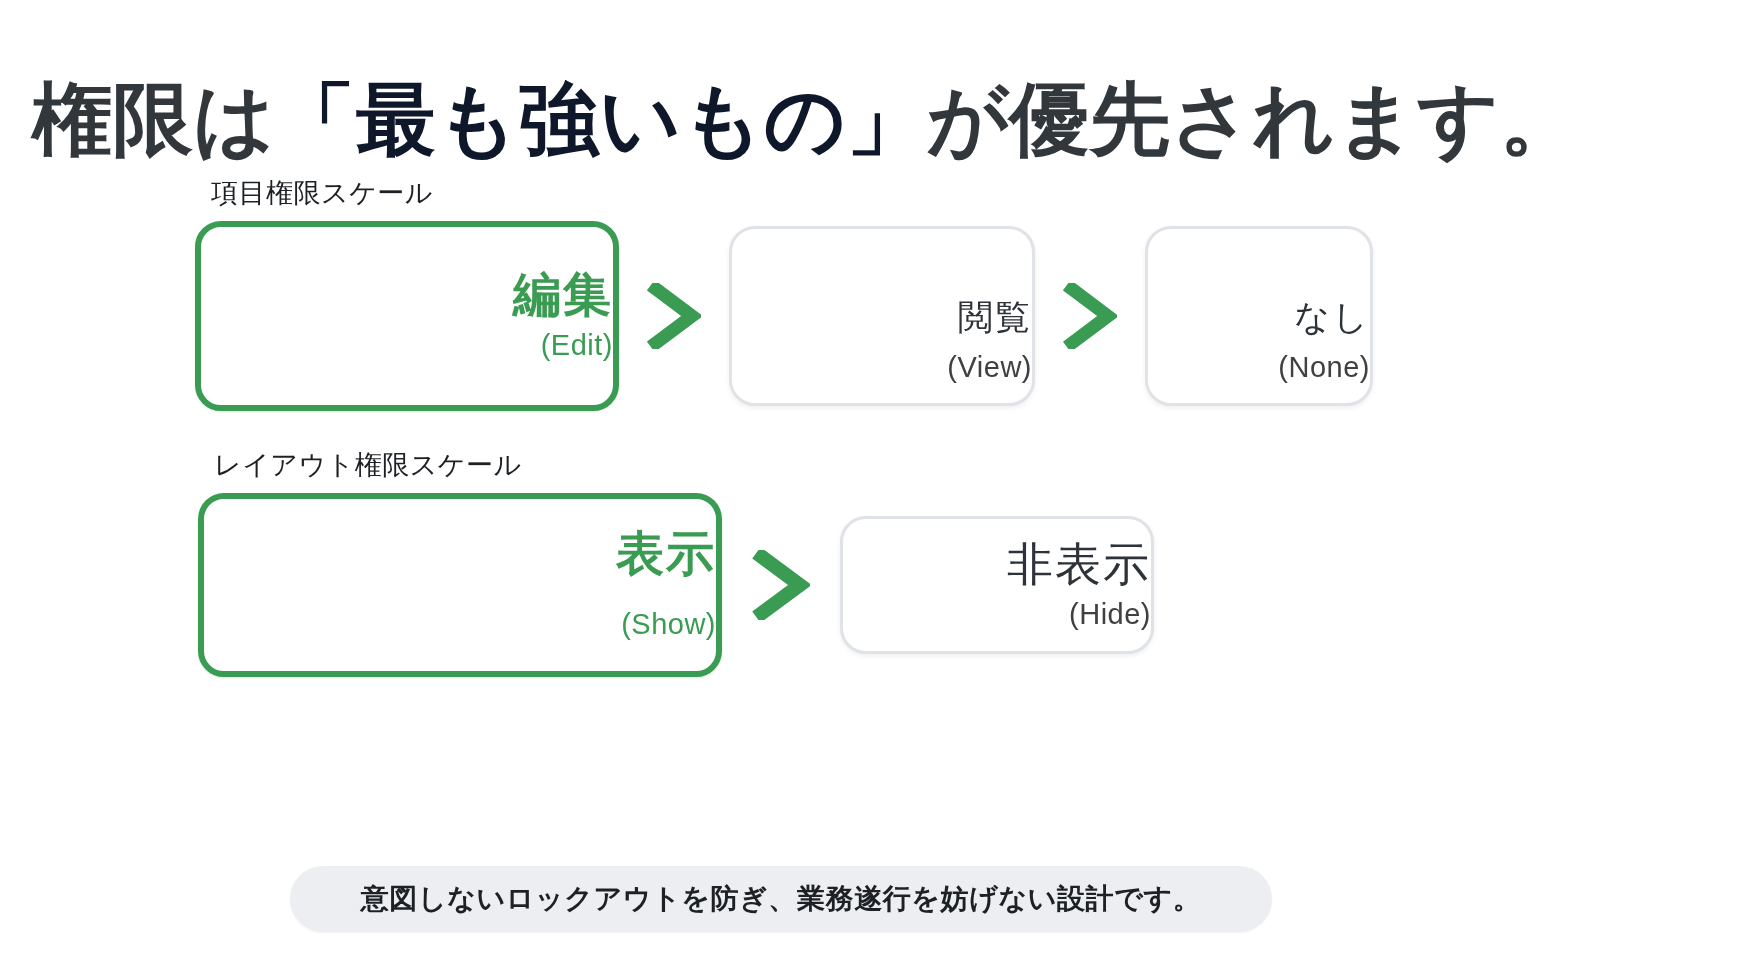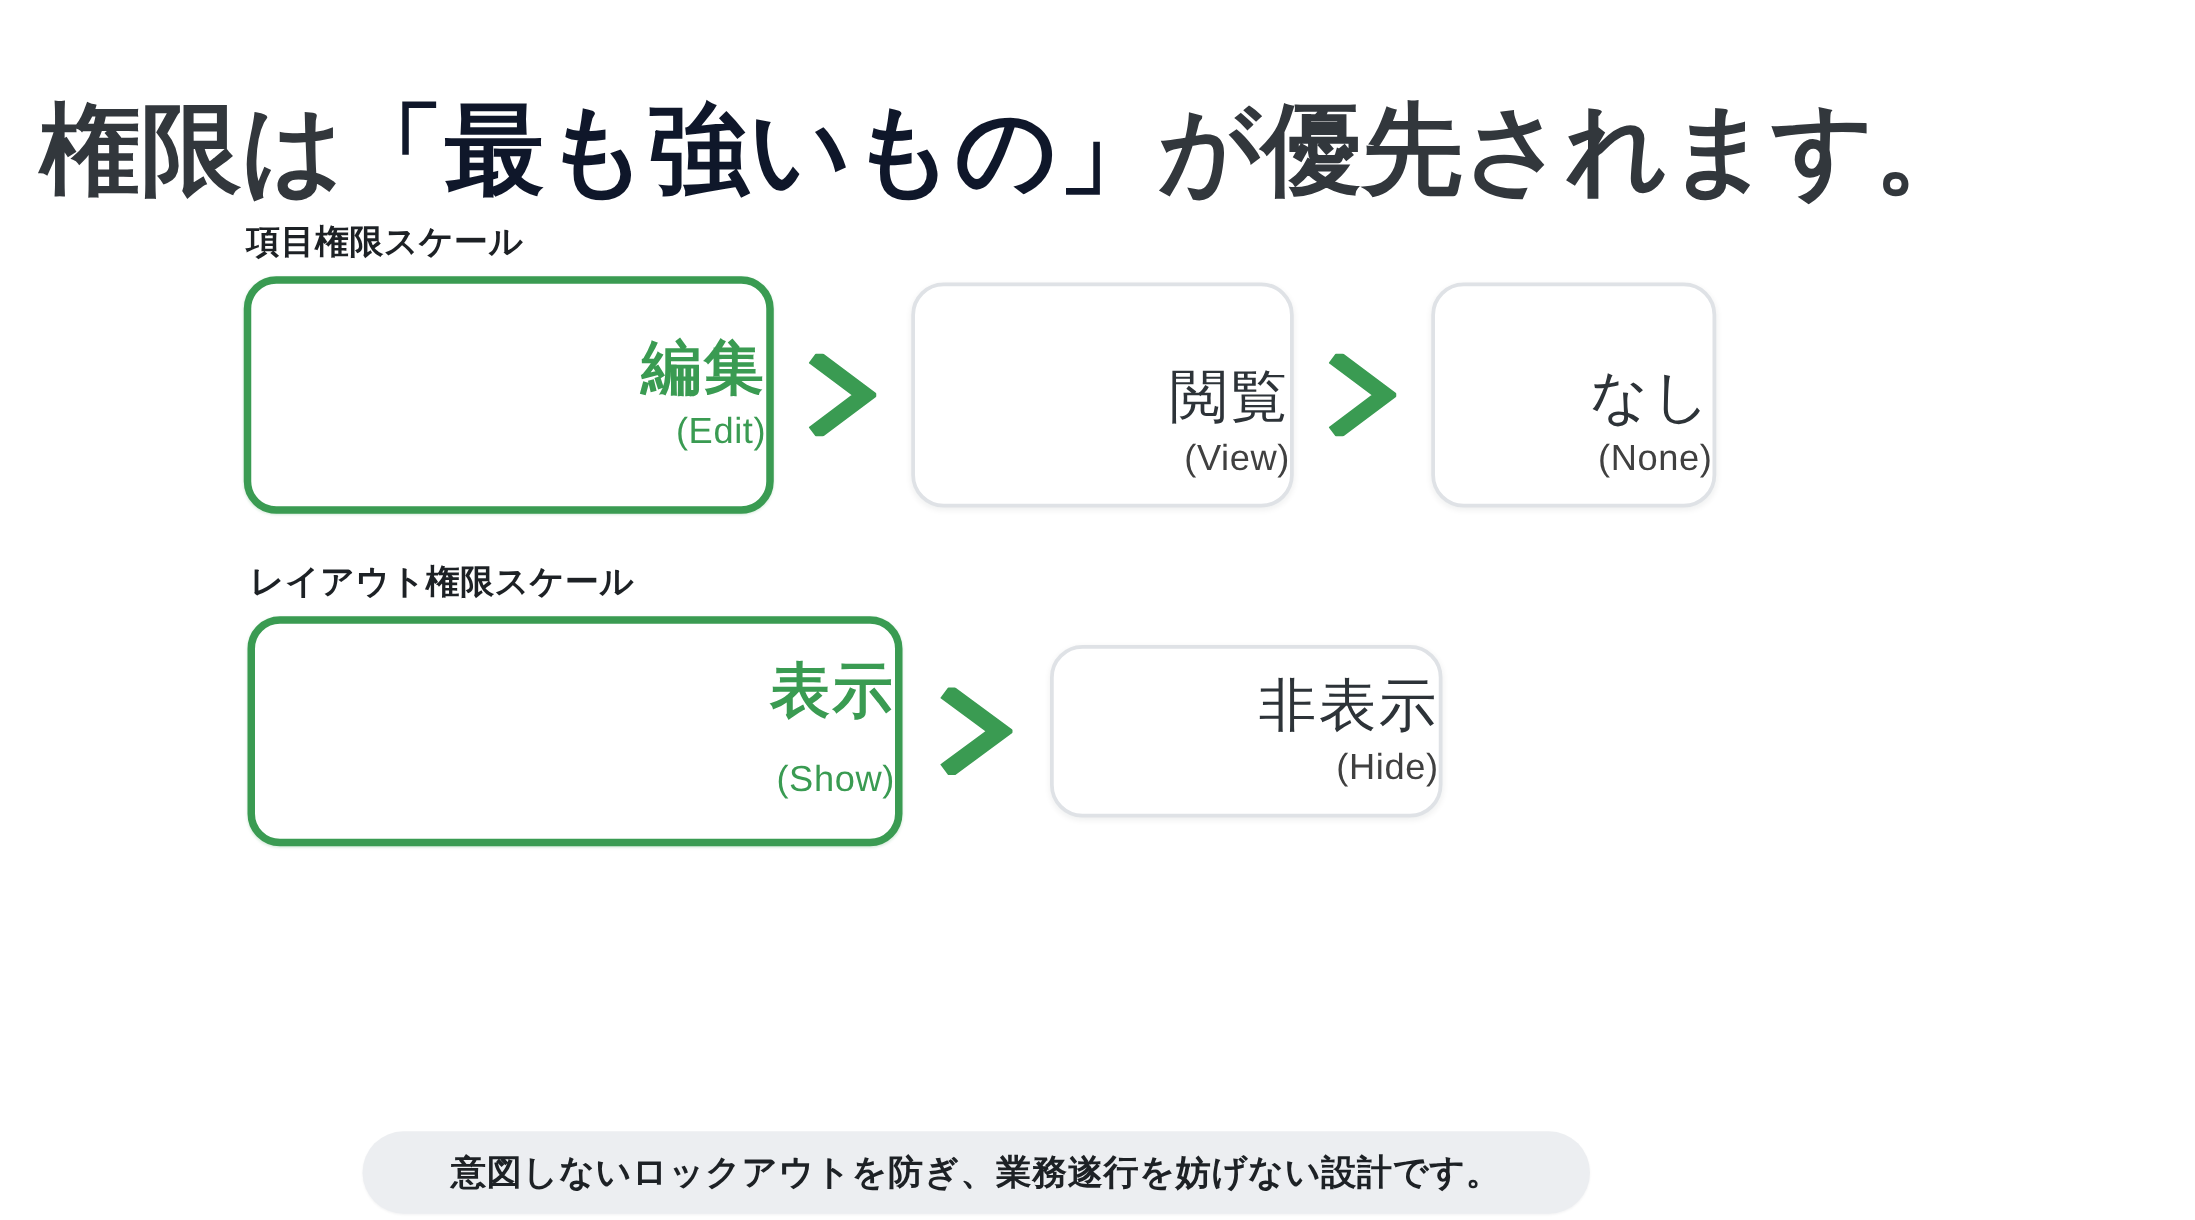--- a/index.html
+++ b/index.html
@@ -43,24 +43,24 @@
 
   
   .scale-group {
     position: absolute;
   }
   .scale-group.g1 { left: 195px; top: 176px; }
   .scale-group.g2 { left: 198px; top: 448px; }
 
   .scale-label {
     font-size: 27px;
-    font-weight: 700;
+    font-weight: 400;
     color: #1d2125;
     letter-spacing: 0.5px;
-    margin-left: 2px;
+    margin-left: 16px;
     margin-bottom: 11px;
     line-height: 34px;
     white-space: nowrap;
   }
 
   .scale-row {
     display: flex;
     align-items: center;
   }
 
@@ -109,21 +109,21 @@
   }
   .perm-box.secondary .en {
     color: #404040;
   }
 
   
   .g1 .perm-box.b0 { width: 424px; height: 190px; }
   .g1 .perm-box.b1 { width: 306px; height: 180px; }
   .g1 .perm-box.b2 { width: 228px; height: 180px; }
   .g1 .perm-box.b1 .jp,
-  .g1 .perm-box.b2 .jp { font-size: 46px; margin-top: 44px; }
+  .g1 .perm-box.b2 .jp { font-size: 35px; margin-top: 44px; }
 
   
   .g2 .perm-box.b0 { width: 524px; height: 184px; gap: 20px; }
   .g2 .perm-box.b1 { width: 314px; height: 138px; }
   .g2 .perm-box.b1 .jp { font-size: 46px; }
 
   
   .chevron {
     display: flex;
     align-items: center;
@@ -141,21 +141,20 @@
     left: 290px;
     top: 866px;
     width: 982px;
     height: 66px;
     border-radius: 33px;
     background: #eceef1;
     display: flex;
     align-items: center;
     justify-content: center;
     box-shadow: 0 1px 2px rgba(20,25,30,0.05);
-    margin-top: 39px;
   }
   .footer-pill .txt {
     font-size: 28px;
     font-weight: 700;
     color: #1d2125;
     letter-spacing: 0.6px;
     line-height: 34px;
     white-space: nowrap;
   }
 </style>

